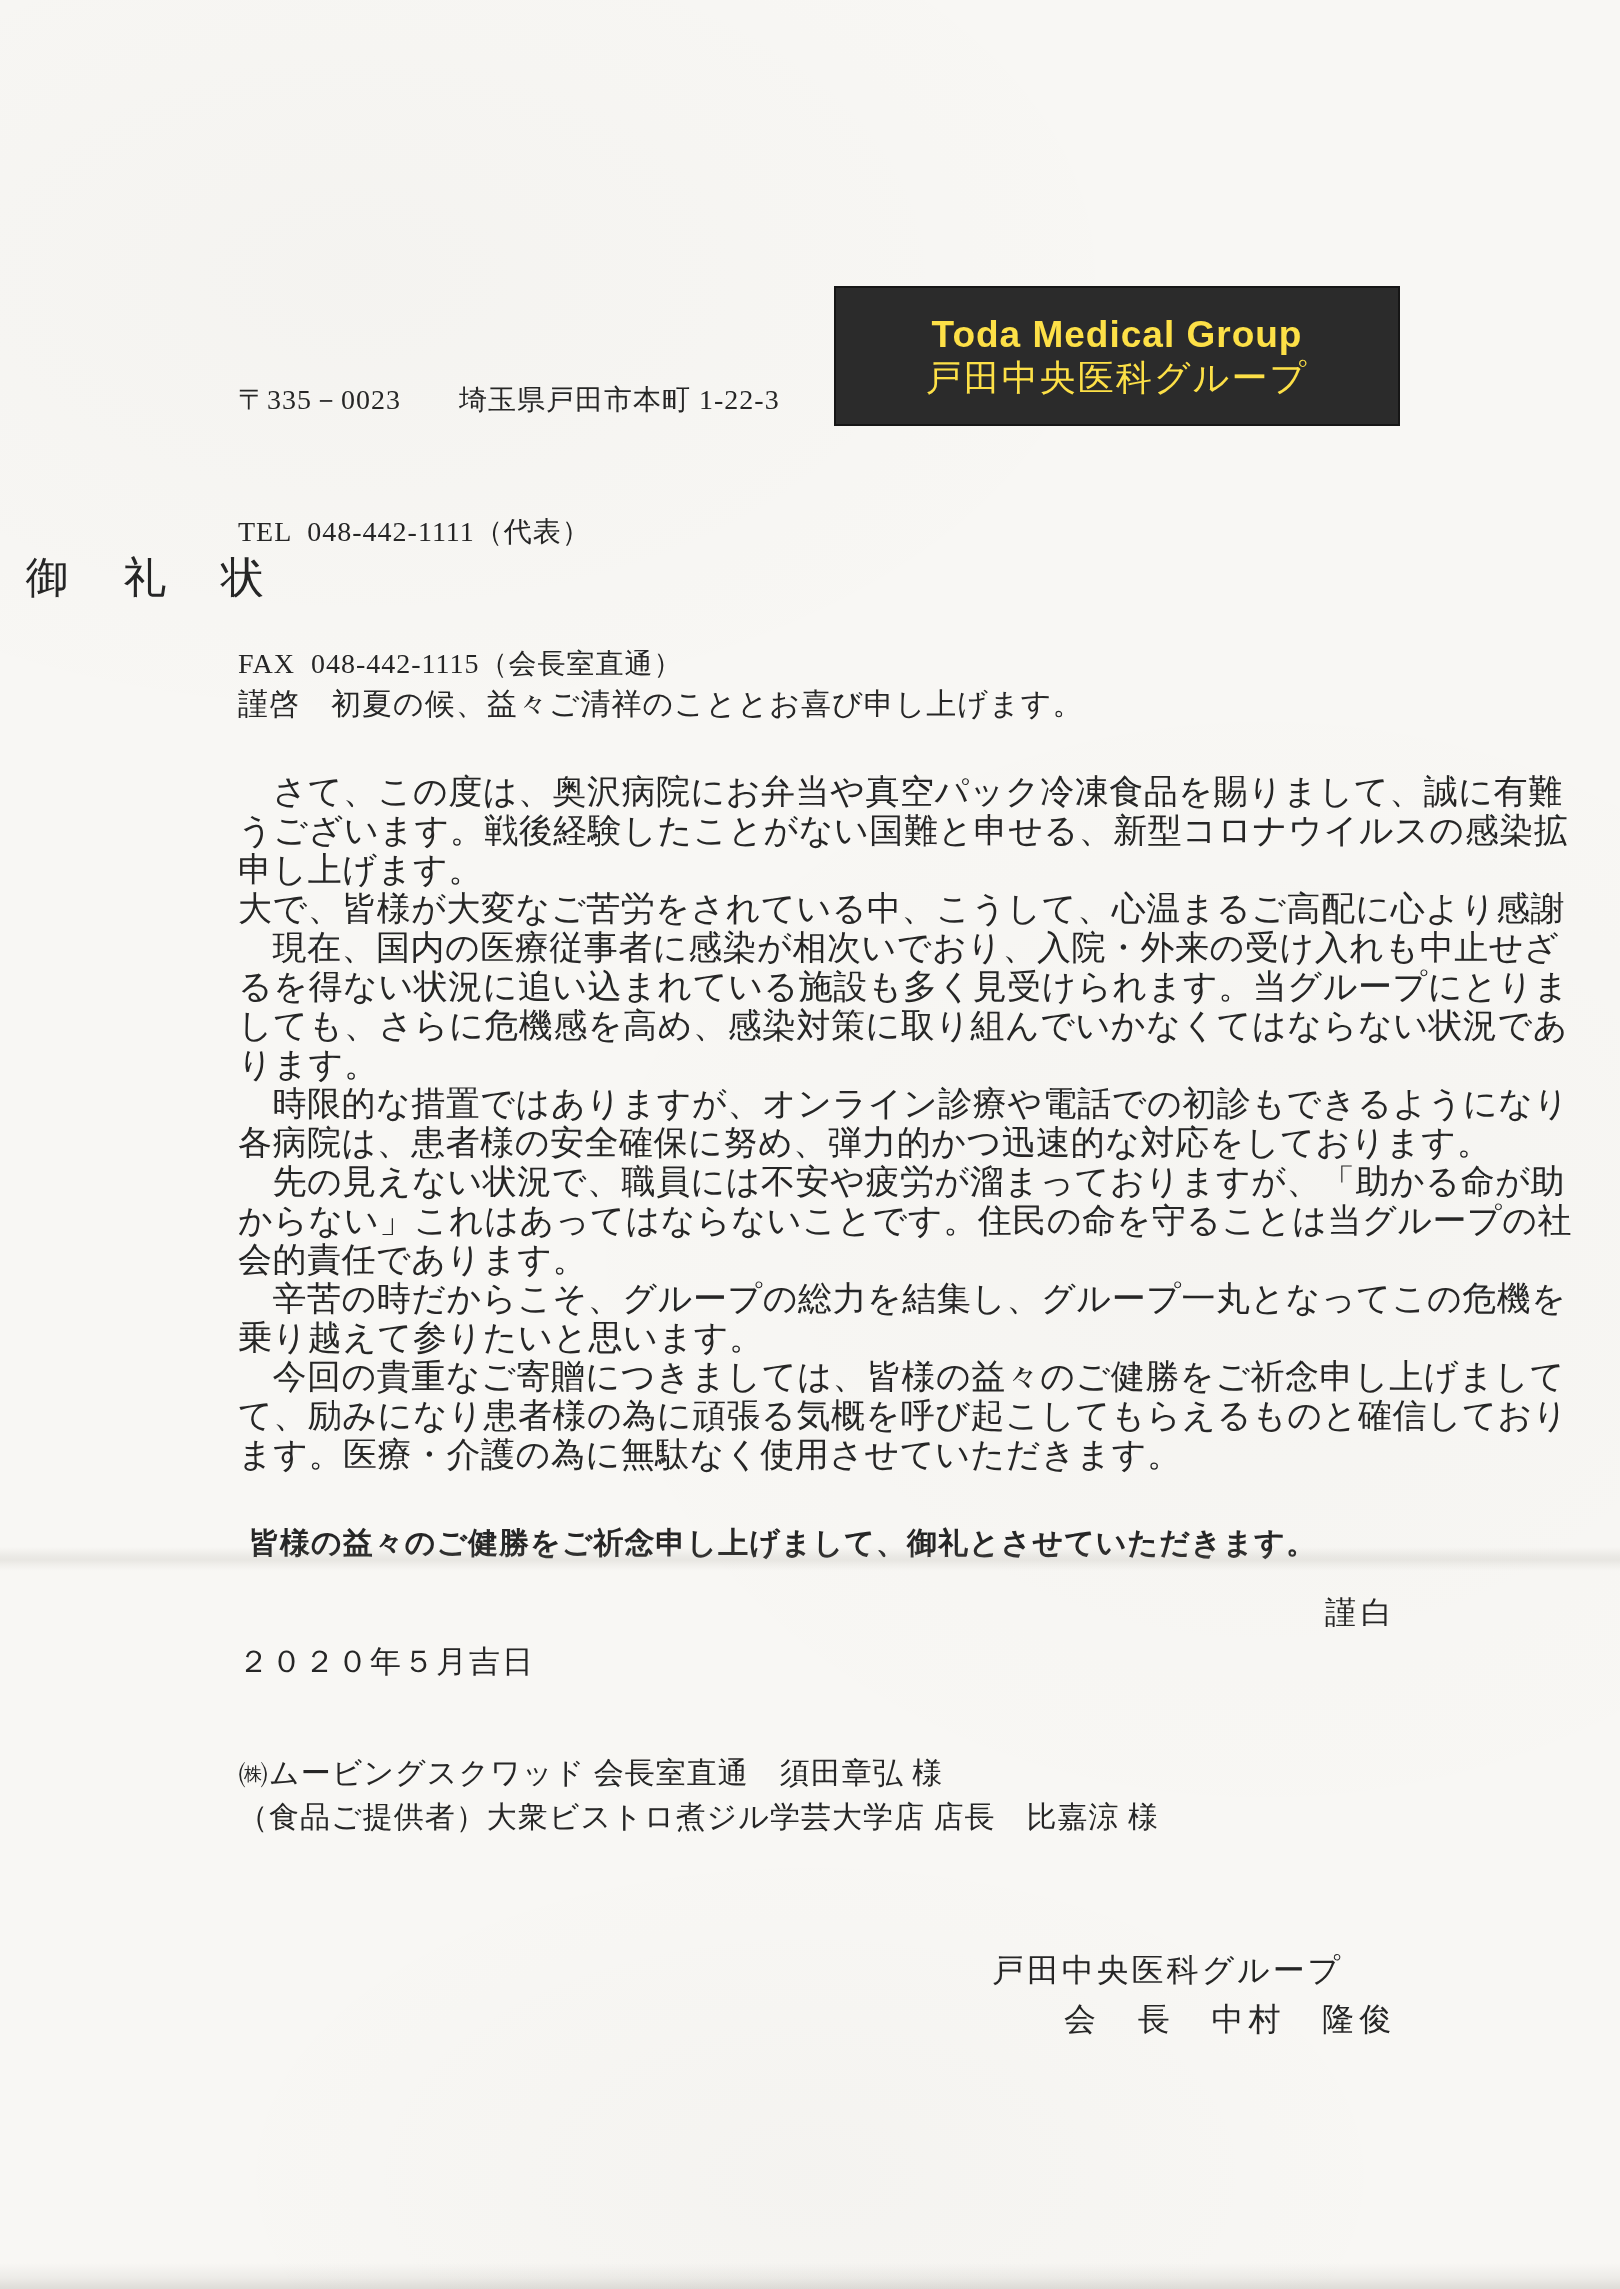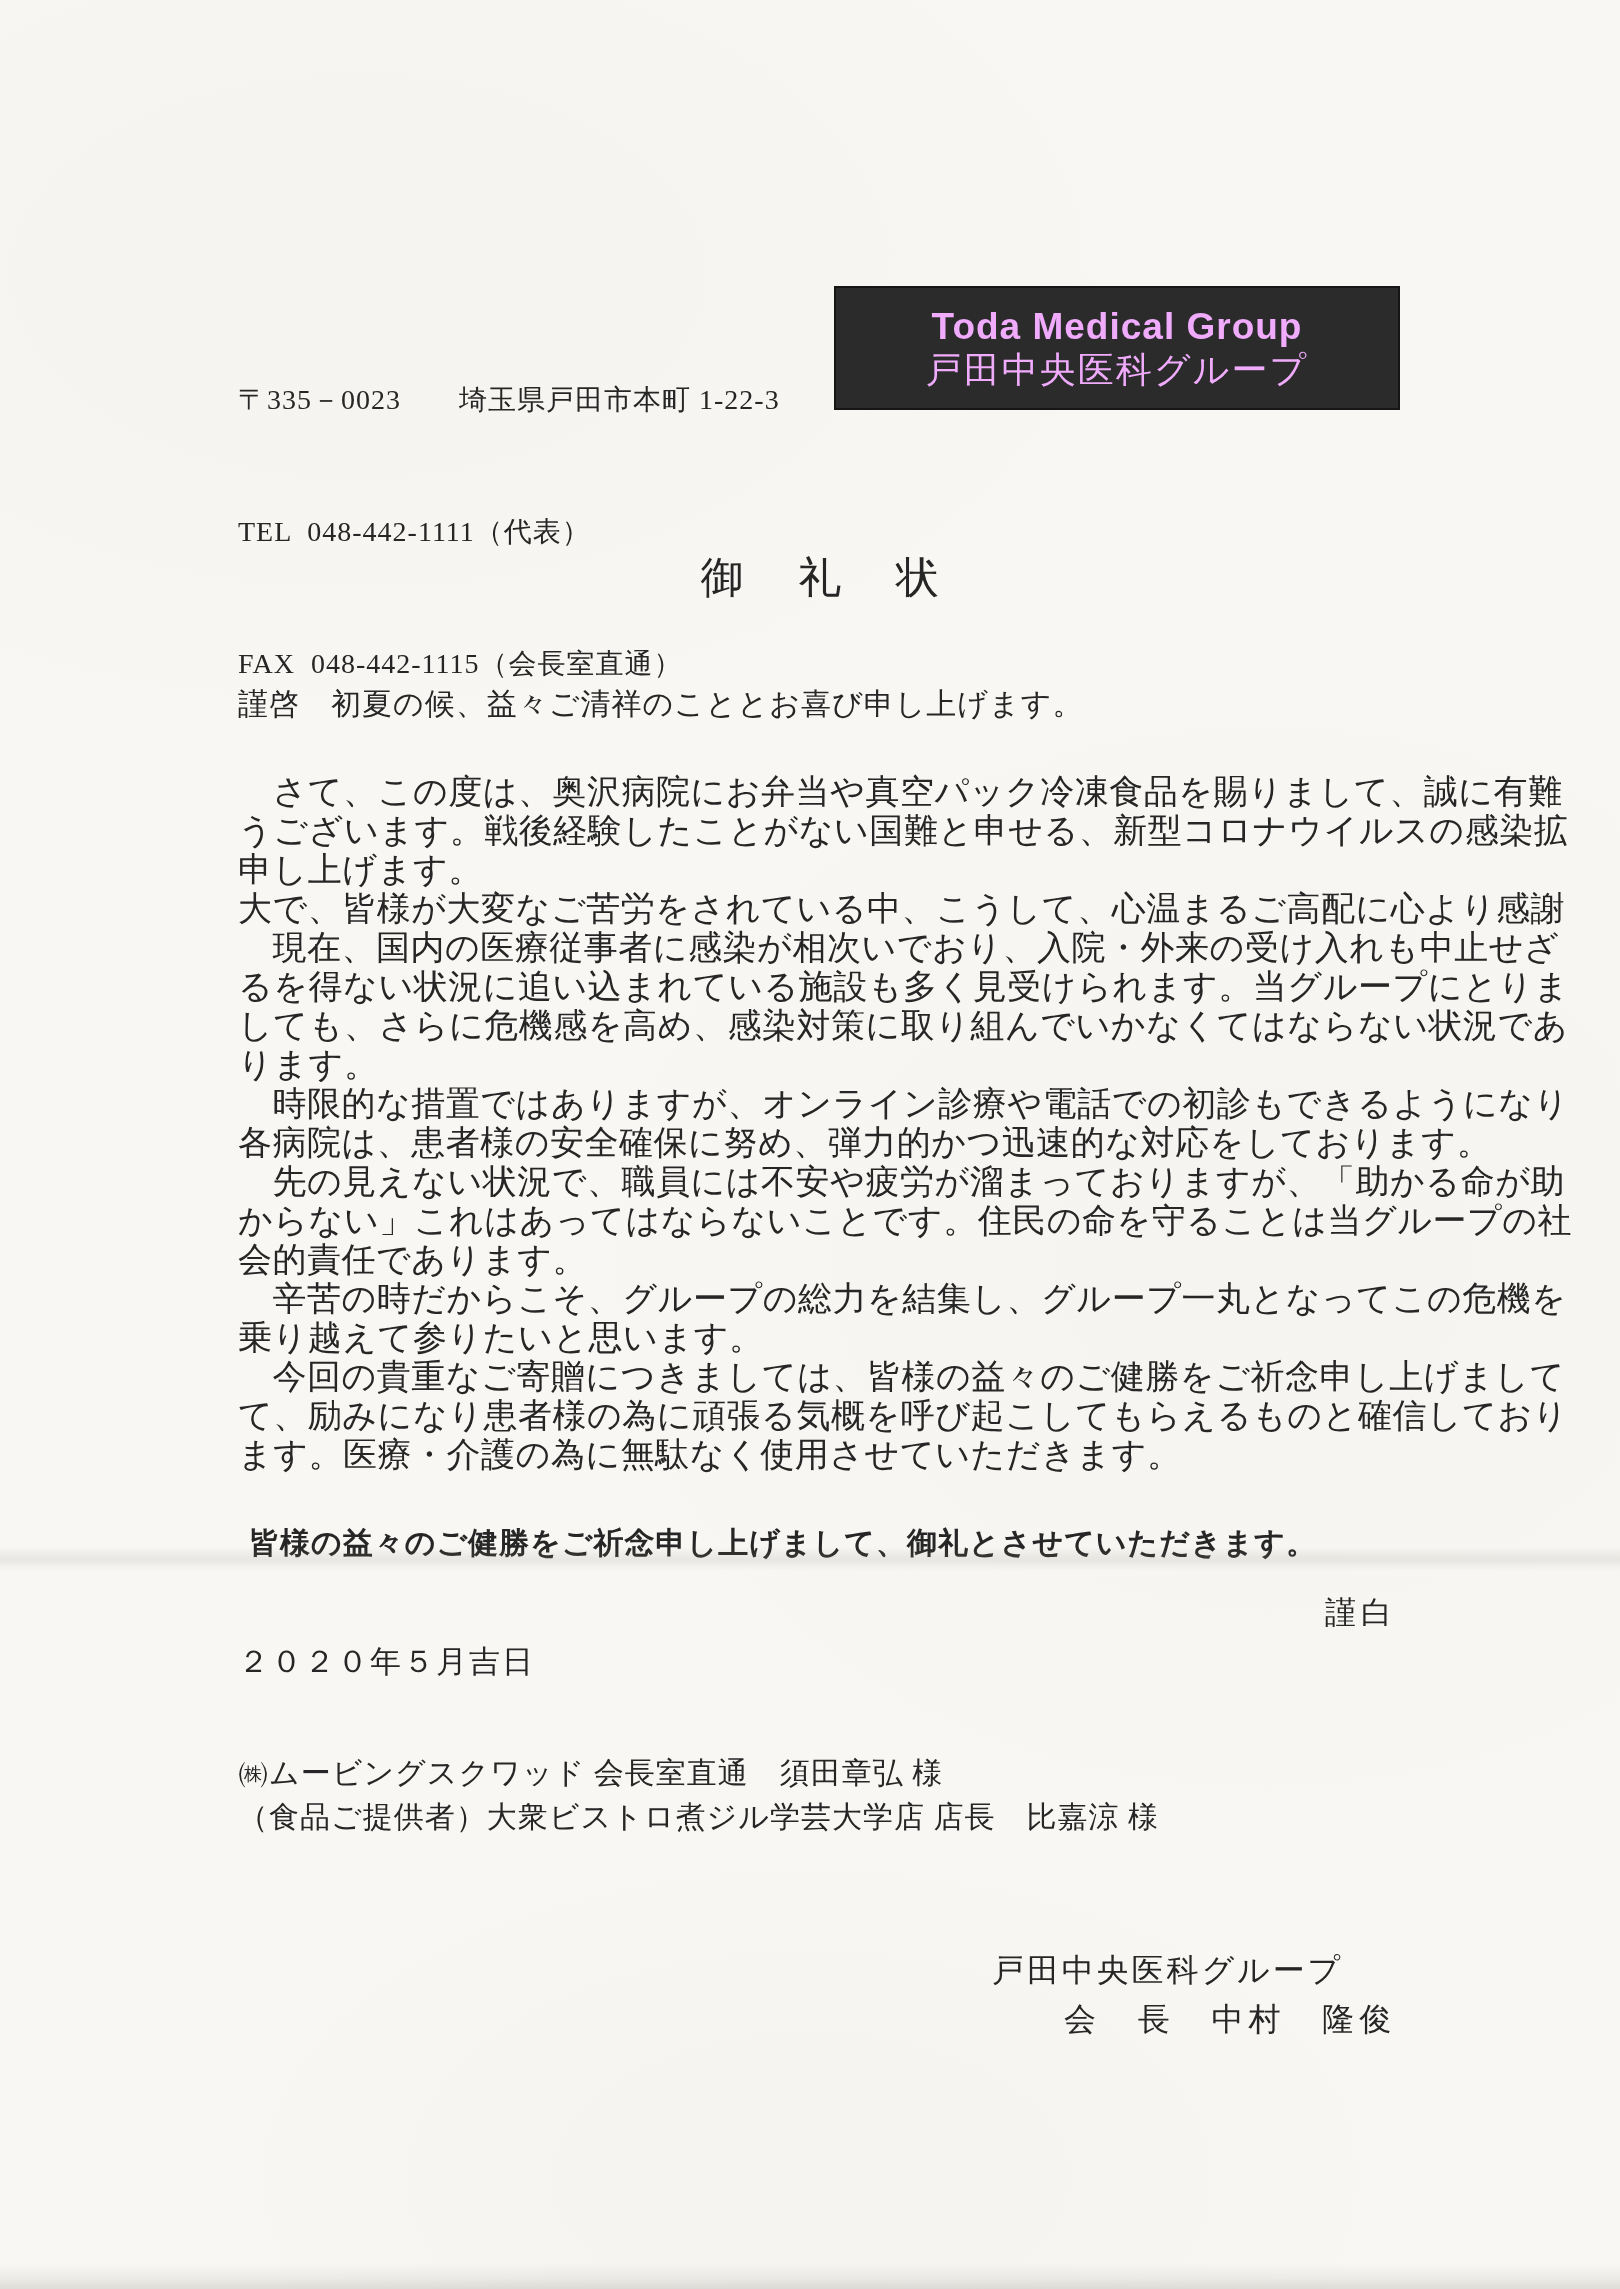--- a/index.html
+++ b/index.html
@@ -32,30 +32,30 @@
     letter-spacing: 1px;
     white-space: pre;
   }
 
   
   .banner {
     position: absolute;
     left: 834px;
     top: 286px;
     width: 566px;
-    height: 124px;
+    height: 140px;
     background: #2b2b2b;
     border: 2px solid #161616;
     box-sizing: border-box;
     display: flex;
     flex-direction: column;
     align-items: center;
     justify-content: center;
     gap: 6.9px;
-    color: #f0abfc;
+    color: #fde047;
   }
   .banner-en {
     font-family: "Liberation Sans", "DejaVu Sans", sans-serif;
     font-weight: bold;
     font-size: 37px;
     line-height: 1;
     letter-spacing: 1px;
   }
   .banner-ja {
     font-family: "Liberation Serif", "DejaVu Serif", serif;
@@ -64,21 +64,20 @@
     letter-spacing: 2px;
   }
 
   
   .title {
     position: absolute;
     left: 0;
     right: 0;
     top: 549px;
     margin: 0;
-    text-align: center;
     font-size: 43px;
     font-weight: normal;
     letter-spacing: 5.9px;
     padding-left: 25.5px;
   }
 
   .greeting {
     position: absolute;
     left: 238px;
     top: 684px;

